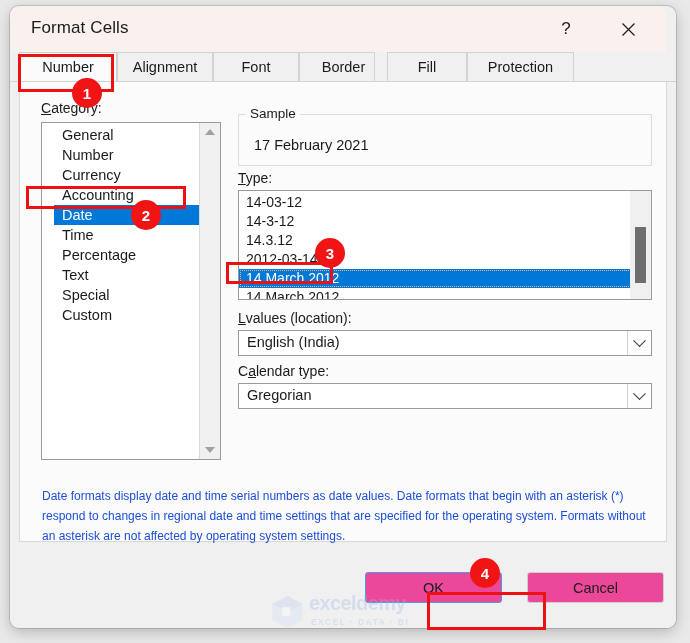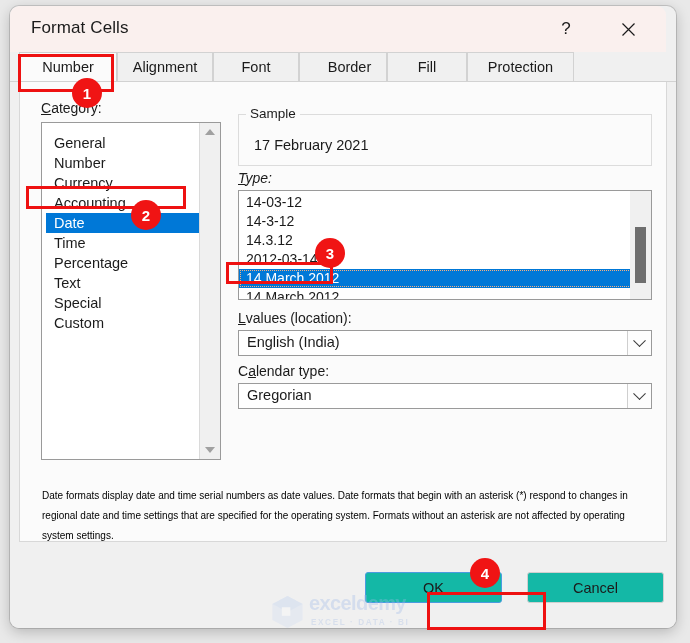--- a/index.html
+++ b/index.html
@@ -126,26 +126,25 @@
     left: 21px;
     top: 40px;
     width: 180px;
     height: 338px;
     background: #ffffff;
     border: 1px solid #9a9a9a;
     box-sizing: border-box;
   }
   .cat-list {
     position: absolute;
-    left: 4px; top: 0;
+    left: 12px; top: 0;
     width: 158px;
     height: 100%;
     padding-top: 2px;
     box-sizing: border-box;
-    margin-top: 8px;
   }
   .cat-item {
     height: 20px;
     line-height: 20px;
     padding-left: 8px;
     font-size: 14.5px;
     color: #1b1b1b;
     white-space: nowrap;
     cursor: default;
   }
@@ -301,40 +300,40 @@
     border-bottom: 1.4px solid #3a3a3a;
     transform: rotate(45deg) translate(-2px,-2px);
   }
 
   
   .desc {
     position: absolute;
     left: 22px;
     top: 404px;
     width: 608px;
-    font-size: 10px;
+    font-size: 12px;
     line-height: 20px;
-    color: #000000;
+    color: #1d4ed8;
   }
 
   
   .footer {
     position: absolute;
     left: 0;
     bottom: 0;
     width: 666px;
     height: 82px;
     background: #f0f0f0;
   }
   .dlg-btn {
     position: absolute;
     top: 26px;
     width: 137px;
     height: 31px;
-    background: #14b8a6;
+    background: #ec4899;
     border: 1px solid #cfcfcf;
     border-radius: 3px;
     box-sizing: border-box;
     display: flex;
     align-items: center;
     justify-content: center;
     font-size: 14.5px;
     color: #1b1b1b;
     cursor: default;
   }
@@ -412,21 +411,21 @@
       <svg width="15" height="15" viewBox="0 0 15 15" aria-hidden="true">
         <path d="M1.5 1.5 L13.5 13.5 M13.5 1.5 L1.5 13.5" stroke="#1b1b1b" stroke-width="1.2" fill="none"></path>
       </svg>
     </div>
   </div>
 
   <div class="tabstrip">
     <div class="tab active" style="left:9px;  width:98px;">Number</div>
     <div class="tab" style="left:107px;width:96px;">Alignment</div>
     <div class="tab" style="left:203px;width:86px;">Font</div>
-    <div class="tab" style="left:289px;width:88px;padding-left:13px;">Border</div>
+    <div class="tab" style="left:289px;width:76px;padding-left:13px;">Border</div>
     <div class="tab" style="left:377px;width:80px;">Fill</div>
     <div class="tab" style="left:457px;width:107px;">Protection</div>
   </div>
   <div class="tabline"></div>
 
   <div class="page">
 
     <div class="lbl" style="left:21px; top:18px;">
       <u>C</u><span>ategory:</span>
     </div>
@@ -450,21 +449,21 @@
         <div class="sb-arrow down">
             <i></i>
           </div>
       </div>
     </div>
 
     <div class="sample-group"></div>
     <div class="sample-legend">Sample</div>
     <div class="sample-value">17 February 2021</div>
 
-    <div class="lbl" style="left:218px; top:88px;font-style:italic;">
+    <div class="lbl" style="left:218px; top:88px;">
       <u>T</u><span>ype:</span>
     </div>
     <div class="type-box">
       <div class="type-list">
         <div class="type-item">14-03-12</div>
         <div class="type-item">14-3-12</div>
         <div class="type-item">14.3.12</div>
         <div class="type-item">2012-03-14</div>
         <div class="type-item selected">14 March 2012</div>
         <div class="type-item">14 March 2012</div>

